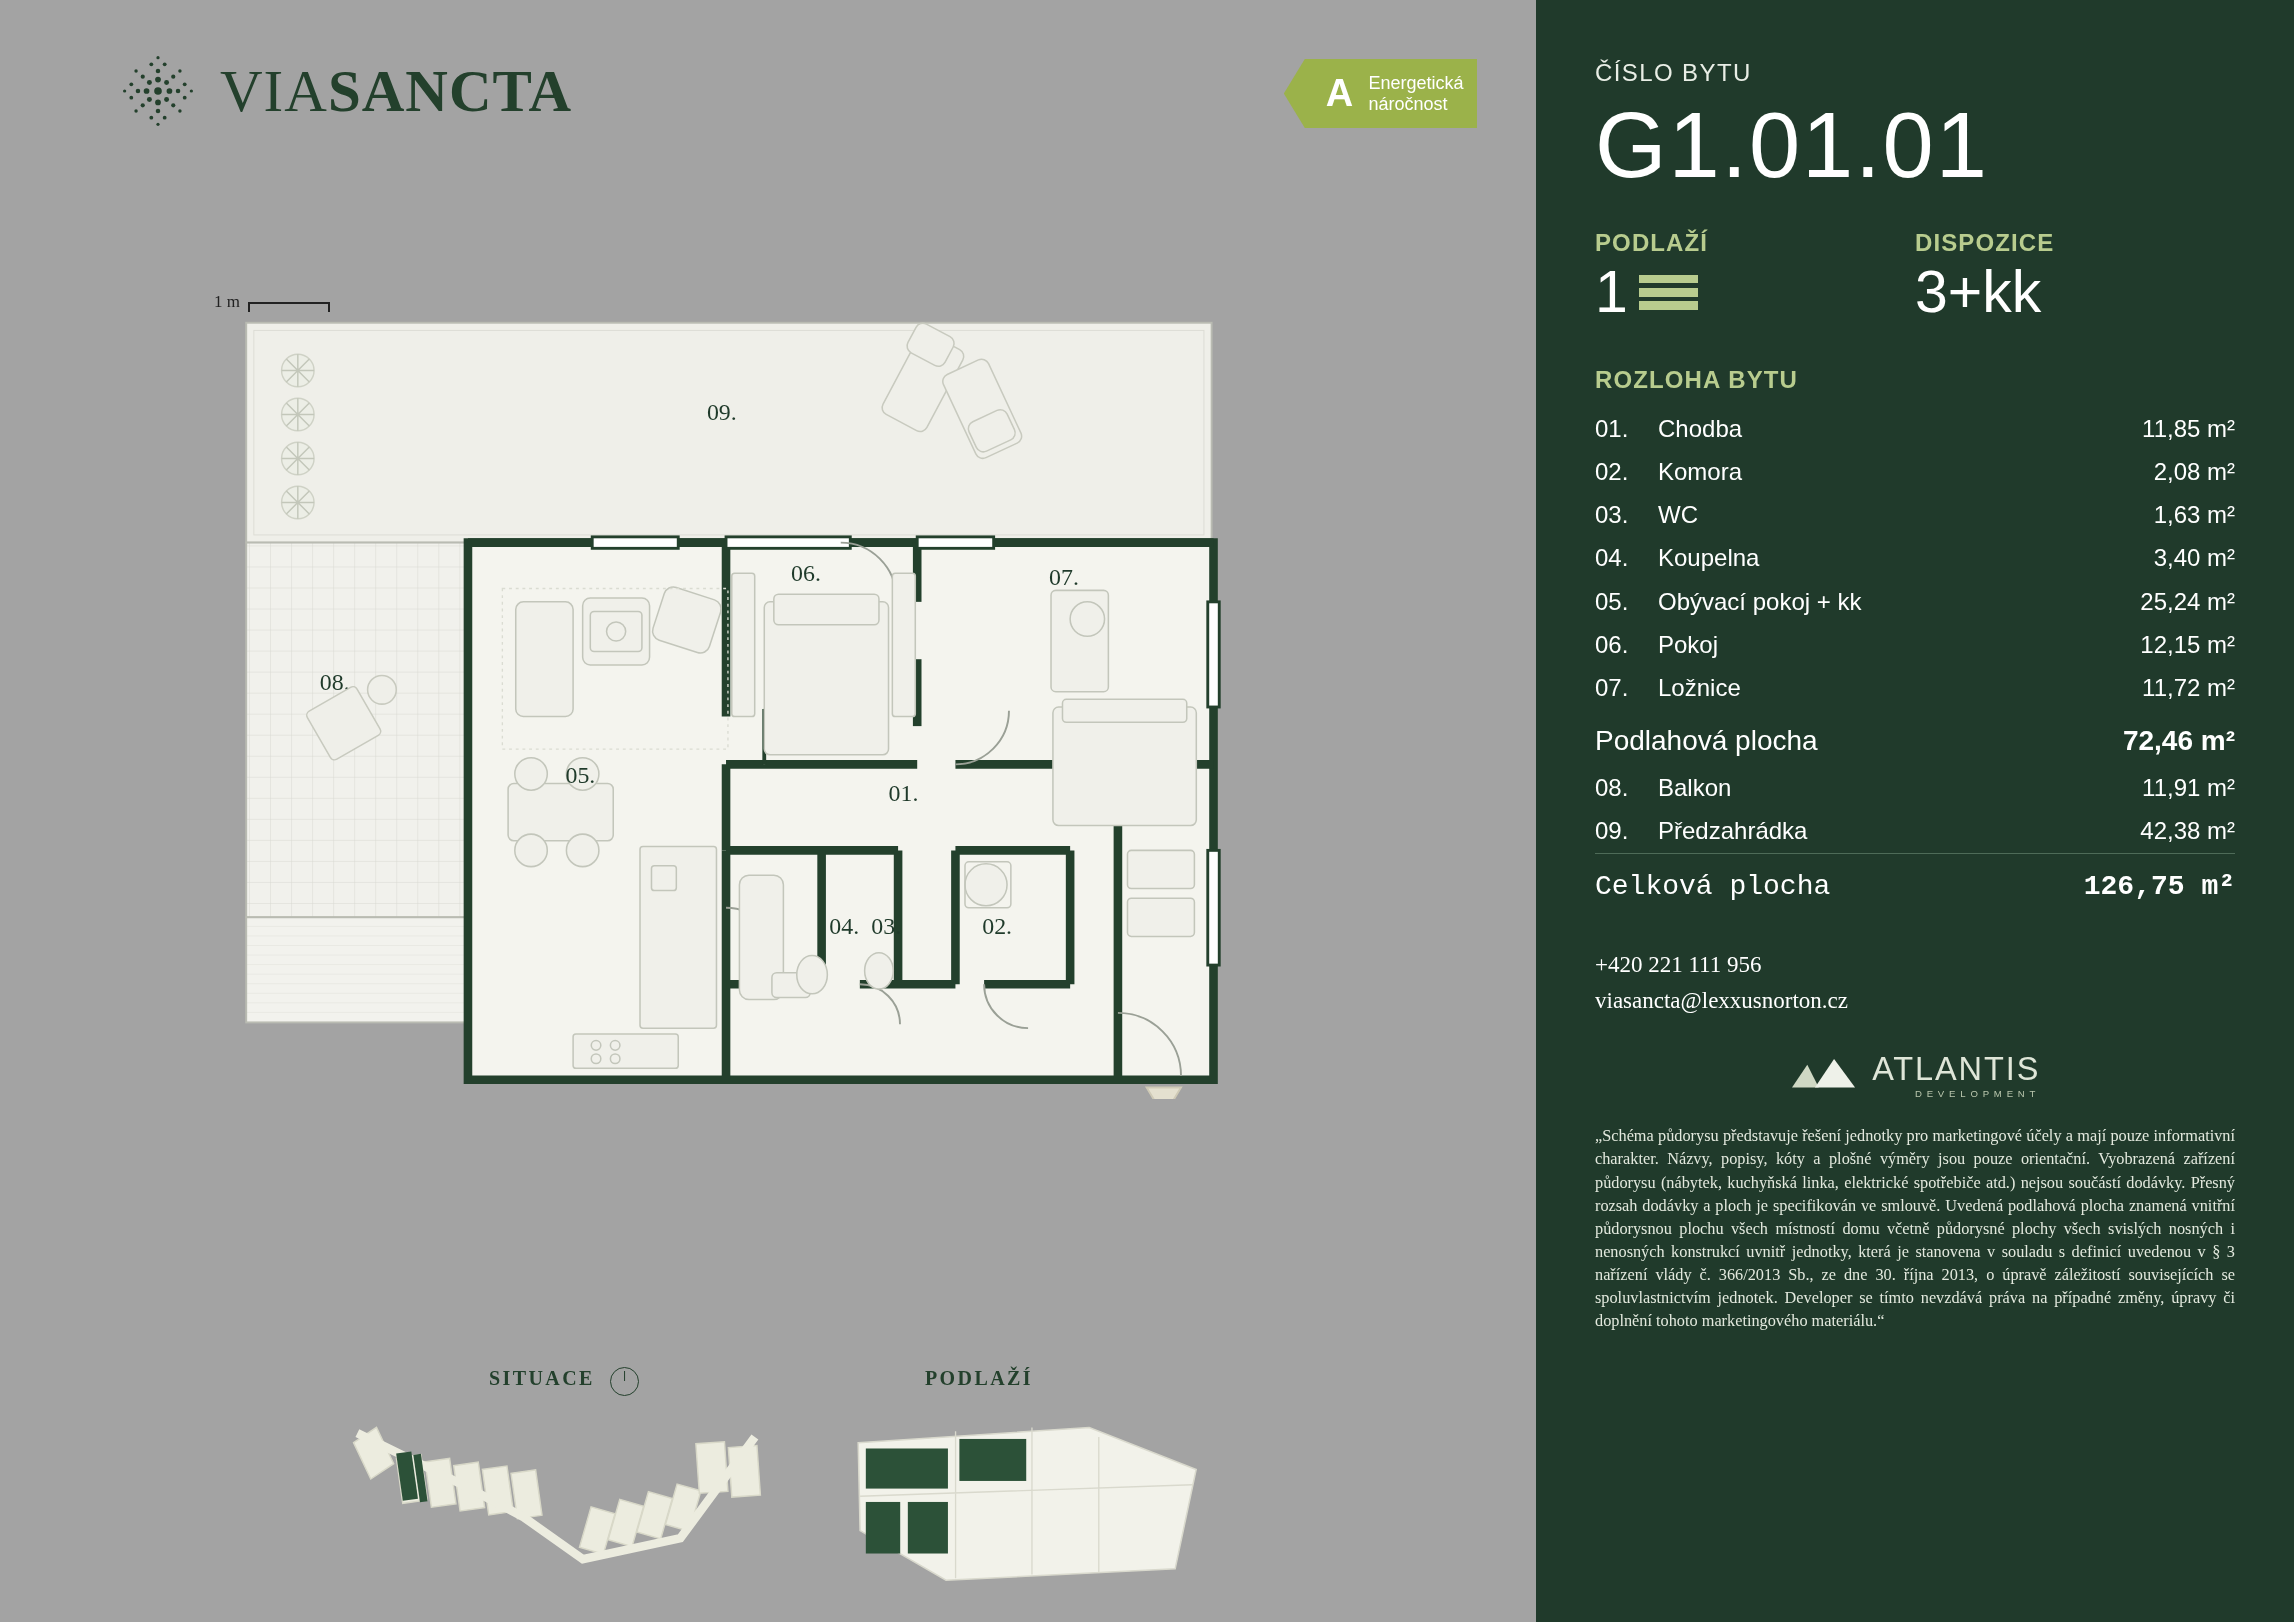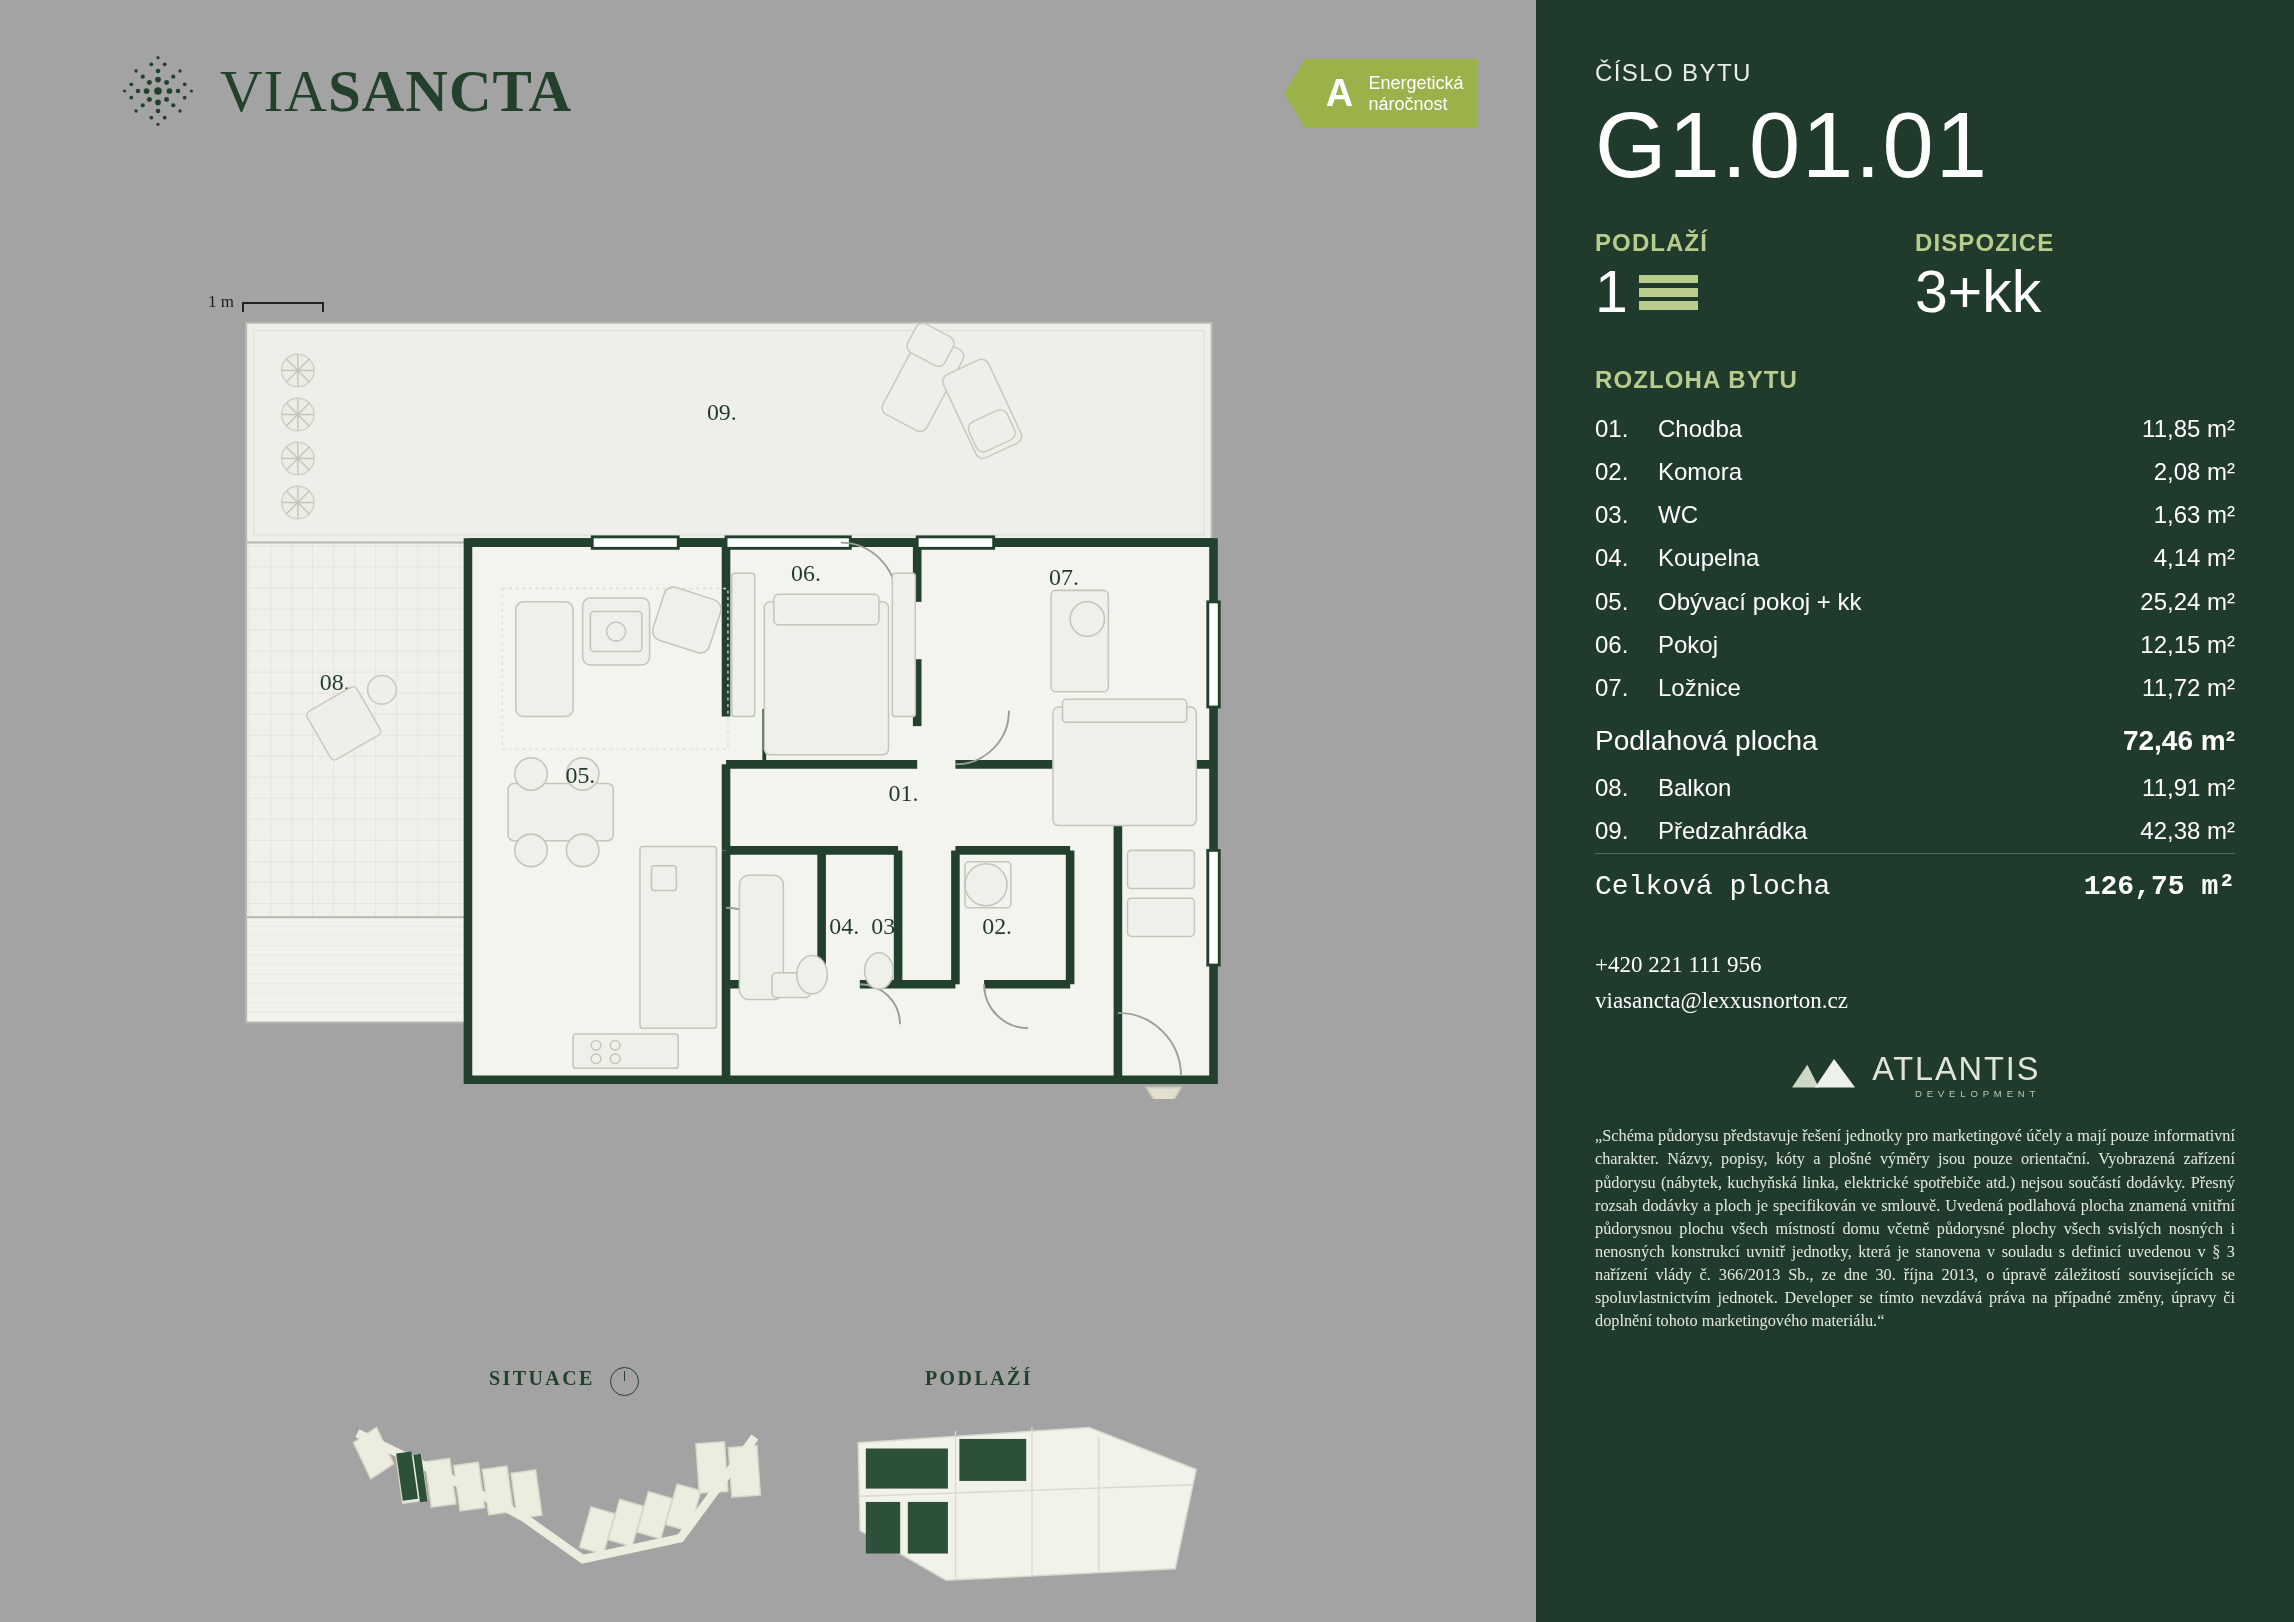--- a/index.html
+++ b/index.html
@@ -39,21 +39,21 @@
     background: #9bb24a;
     height: 69px;
     padding: 0 13.4px 0 42px;
     display: flex; align-items: center; gap: 15.3px;
     clip-path: polygon(21px 0, 100% 0, 100% 100%, 21px 100%, 0 50%);
   }
   .energy-letter { font-size: 38px; font-weight: 700; color: #ffffff; font-family: "Liberation Sans", sans-serif; }
   .energy-lines { color: #ffffff; font-size: 18px; line-height: 1.15; }
 
   
-  .scale { position: absolute; left: 208px; top: 292px; display: flex; align-items: flex-end; gap: 7.6px; }
+  .scale { position: absolute; left: 214px; top: 292px; display: flex; align-items: flex-end; gap: 7.6px; }
   .scale-label { font-size: 17px; color: #222; font-family: "Liberation Serif", serif; }
   .scale-bar { width: 82px; height: 10.5px; border-left: 2.9px solid #222; border-right: 2.9px solid #222; border-top: 2.9px solid #222; }
 
   
   .plan { position: absolute; left: 229px; top: 315px; width: 1147px; height: 784px; }
   .plan svg { display: block; }
 
   
   .bottom { position: absolute; left: 0; top: 1338px; width: 1536px; height: 284px; }
   .sec-title {
@@ -449,21 +449,21 @@
           <td class="area">2,08 m²</td>
         </tr>
         <tr>
           <td class="num">03.</td>
           <td class="name">WC</td>
           <td class="area">1,63 m²</td>
         </tr>
         <tr>
           <td class="num">04.</td>
           <td class="name">Koupelna</td>
-          <td class="area">4,14 m²</td>
+          <td class="area">3,40 m²</td>
         </tr>
         <tr>
           <td class="num">05.</td>
           <td class="name">Obývací pokoj + kk</td>
           <td class="area">25,24 m²</td>
         </tr>
         <tr>
           <td class="num">06.</td>
           <td class="name">Pokoj</td>
           <td class="area">12,15 m²</td>

